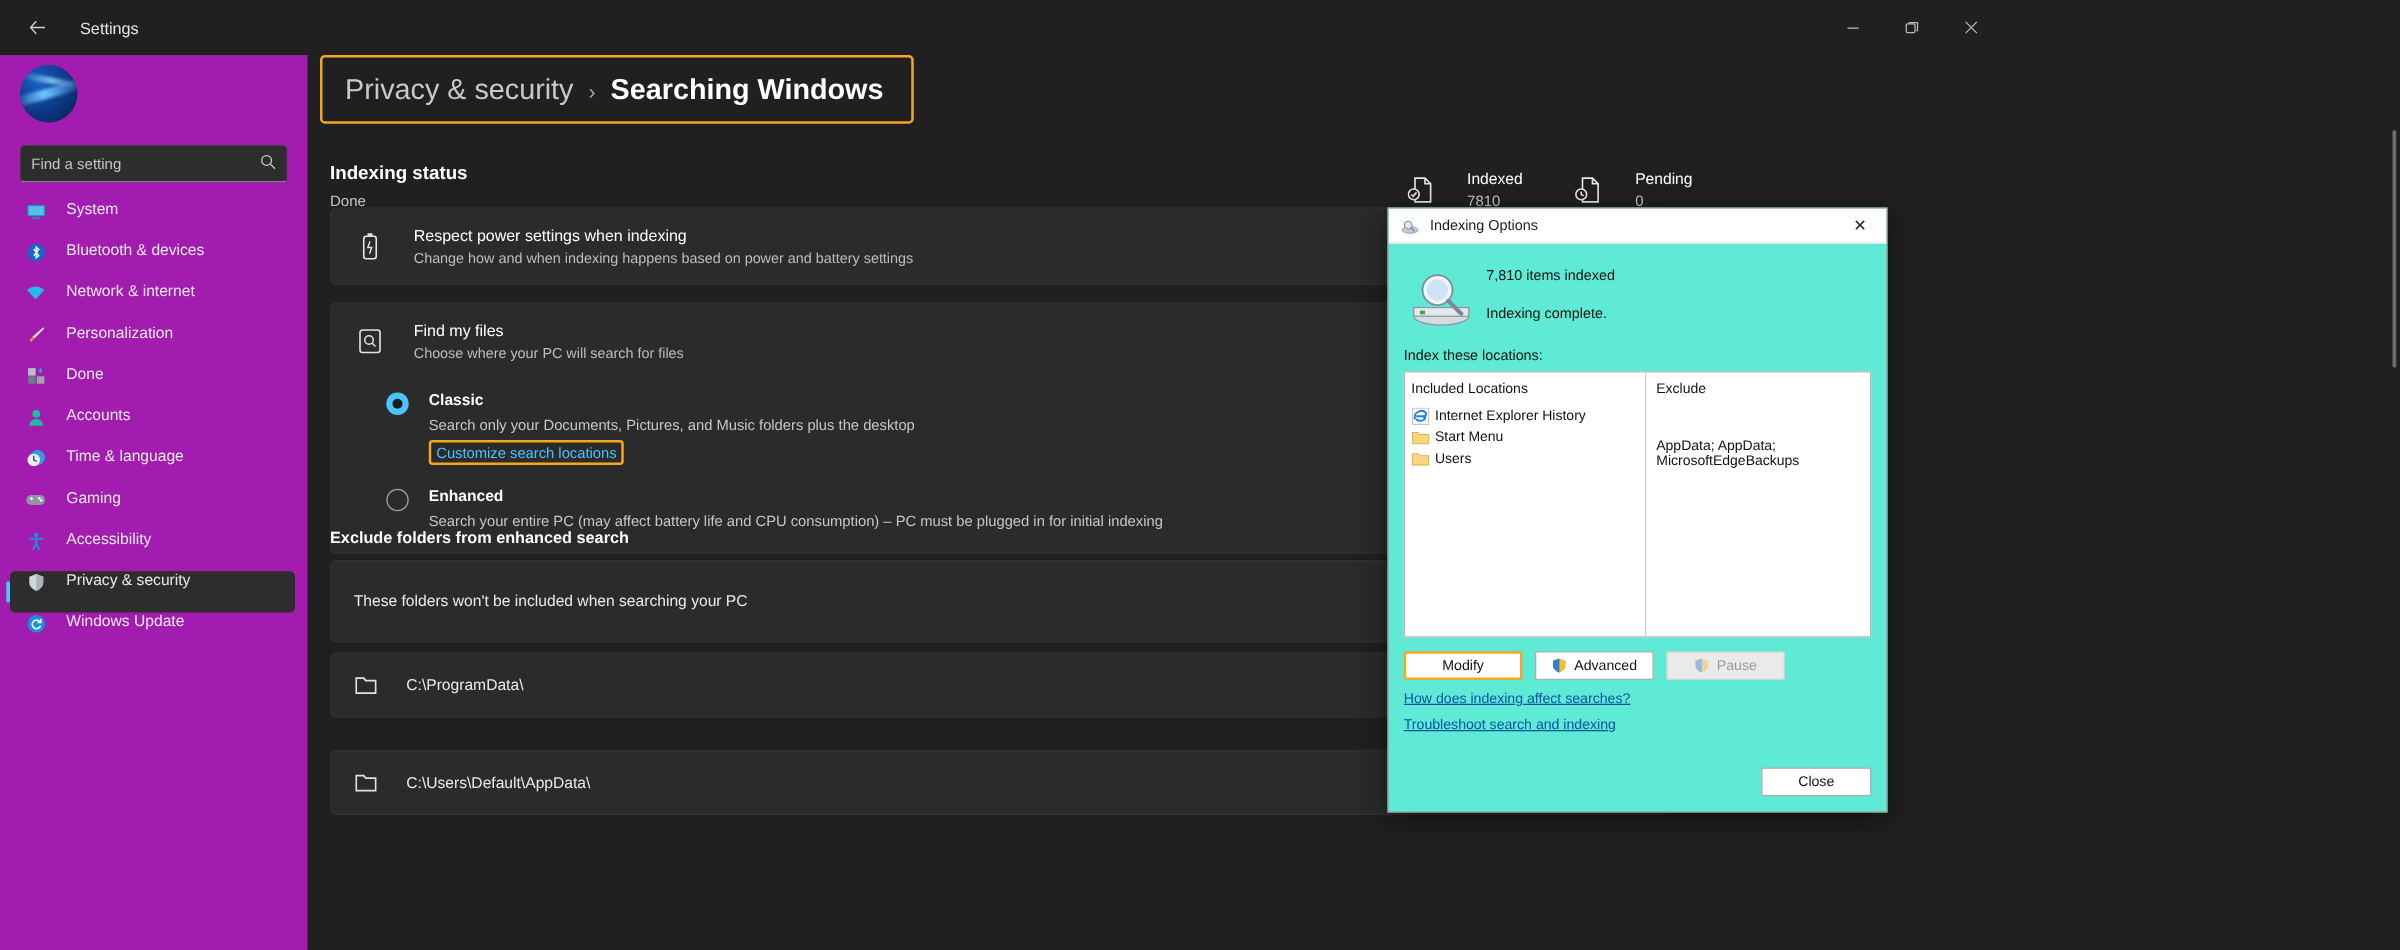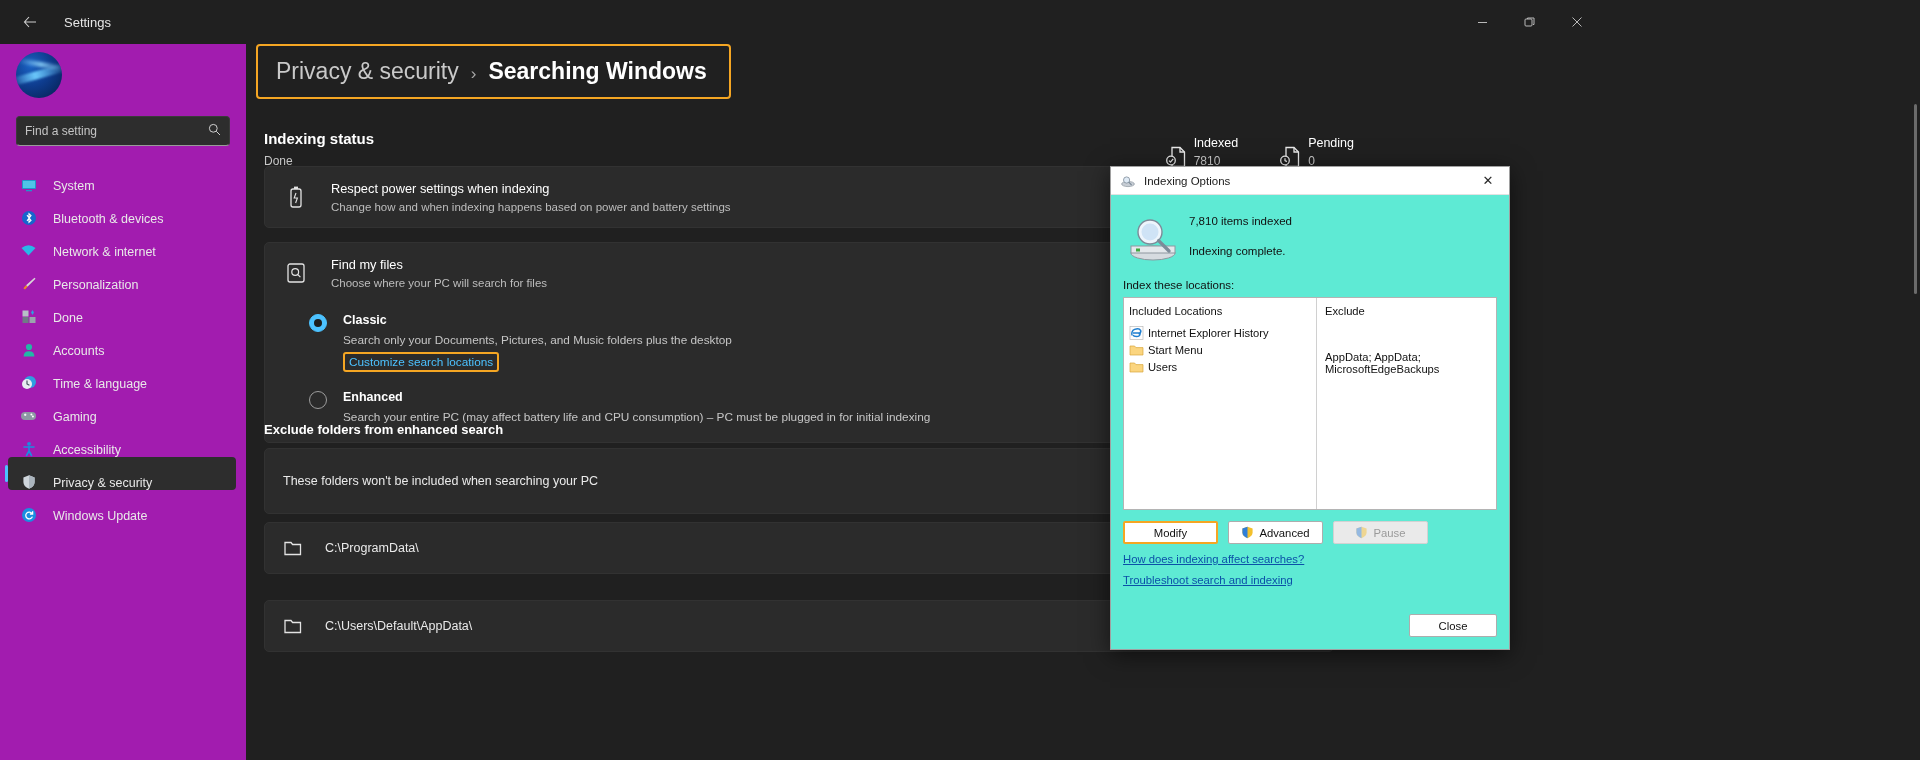--- a/index.html
+++ b/index.html
@@ -58,21 +58,21 @@
   .search-box input {
     flex: 1; background: transparent; border: none; outline: none;
     color: #e0e0e0; font-size: 12px; font-family: "Liberation Sans", sans-serif;
   }
   .search-box input::placeholder { color: #c5c5c5; }
   .search-ico { color: #cfcfcf; font-size: 13px; margin-left: 4px; }
 
   .navlist { margin-top: 14px; }
   .navitem {
     position: relative; height: 33px; margin: 0 10px 0 8px;
-    display: flex; align-items: flex-end; border-radius: 4px; padding-left: 12px;
+    display: flex; align-items: flex-start; border-radius: 4px; padding-left: 12px;
   }
   .navitem.selected { background: #2d2d2d; }
   .navitem.selected::before {
     content: ""; position: absolute; left: -3px; top: 8px;
     width: 3px; height: 17px; border-radius: 2px; background: #4cc2ff;
   }
   .navicon {
     width: 17px; height: 17px; margin-right: 16px; flex: 0 0 17px;
     display: flex; align-items: center; justify-content: center;
     font-size: 13px; line-height: 1;
@@ -94,21 +94,21 @@
   .crumb-sep { font-size: 17px; color: #a8a8a8; margin: 0 12px; }
   .crumb-2 { font-size: 23px; color: #ffffff; font-weight: 600; }
 
   .status-row {
     position: absolute; left: 18px; top: 86px; width: 1090px;
     display: flex; align-items: flex-start; justify-content: space-between;
   }
   .status-left .st-title { font-size: 15px; font-weight: 600; color: #fff; }
   .status-left .st-sub { font-size: 12px; color: #c7c7c7; margin-top: 7px; }
   .counters { display: flex; gap: 42px; margin-top: 6px; }
-  .counter { display: flex; align-items: flex-end; gap: 8px; }
+  .counter { display: flex; align-items: center; gap: 28px; }
   .counter-ico { width: 20px; height: 22px; color: #e8e8e8; }
   .counter-lbl { font-size: 12.5px; color: #ffffff; }
   .counter-val { font-size: 12px; color: #c9c9c9; margin-top: 4px; }
 
   .card {
     position: absolute; left: 18px; width: 1070px;
     background: #2b2b2b; border: 1px solid #323232; border-radius: 5px;
   }
   .card-row { display: flex; align-items: center; padding: 14px 18px; }
   .card-ico {

